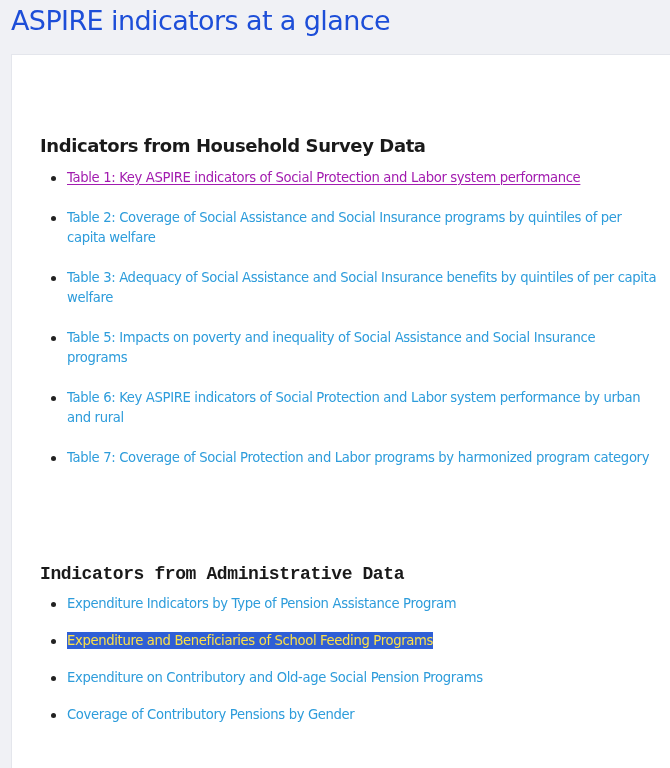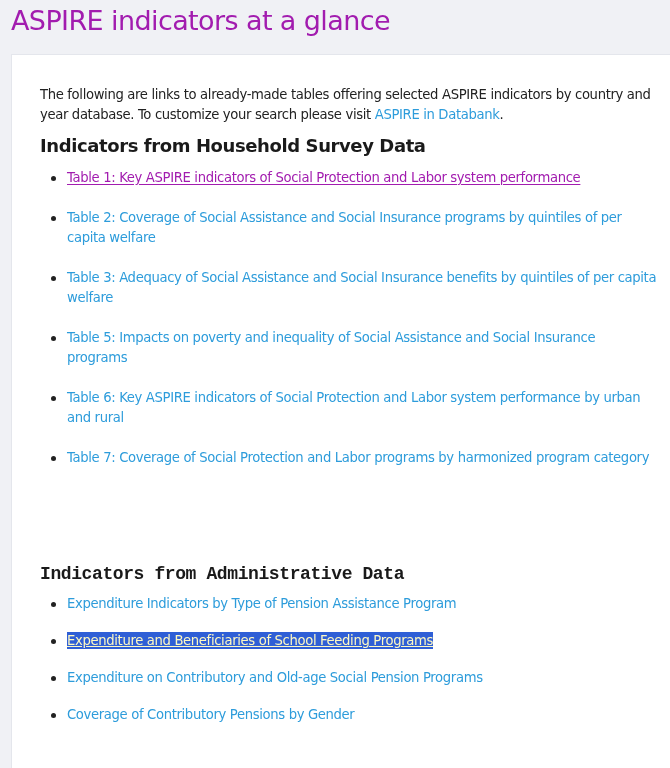--- a/index.html
+++ b/index.html
@@ -4,21 +4,21 @@
   <style>
     * { box-sizing: border-box; margin: 0; padding: 0; }
     html, body {
       width: 670px; height: 768px; overflow: hidden;
       background: #f0f1f5;
       font-family: "DejaVu Sans", "Liberation Sans", sans-serif;
       color: #1a1a1a;
     }
     .page-title {
       position: absolute; left: 11px; top: 3px;
-      font-size: 27px; font-weight: normal; color: #a21caf;
+      font-size: 27px; font-weight: normal; color: #1d4ed8;
       letter-spacing: -0.6px;
       line-height: 36px;
     }
     .card {
       position: absolute; left: 11px; top: 54px;
       width: 680px; height: 740px;
       background: #ffffff;
       border: 1px solid #e4e6ec;
     }
     .intro {
@@ -39,31 +39,30 @@
       position: relative;
       font-size: 13.2px; line-height: 20px;
       letter-spacing: -0.35px;
     }
     ul.link-list li .bullet {
       position: absolute; left: -16px; top: 8px;
       width: 5px; height: 5px; border-radius: 50%; background: #222;
     }
     ul.link-list li a { color: #2d9cdb; text-decoration: none; }
     ul.link-list li a.visited { color: #a21caf; text-decoration: underline; text-underline-offset: 2px; }
-    ul.link-list li a.selected { background: #2f5fd6; color: #fef9c3; padding: 1px 0; text-decoration: underline; }
+    ul.link-list li a.selected { background: #2f5fd6; color: #fde047; padding: 1px 0; }
     .hh-list li { margin-bottom: 20px; }
     .admin-list li { margin-bottom: 17px; }
   </style>
 </head>
 <body>
 
 <h1 class="page-title">ASPIRE indicators at a glance</h1>
 
 <div class="card">
-  <p class="intro"><span>The following are links to already-made tables offering selected ASPIRE indicators by country and year database. To customize your search please visit </span><a href="#">ASPIRE in Databank</a><span>.</span></p>
 
   <h3 class="section-heading" style="top:81px;">Indicators from Household Survey Data</h3>
 
   <ul class="link-list hh-list" style="top:113px;">
     <li><span class="bullet"></span><a href="#" class="visited">Table 1: Key ASPIRE indicators of Social Protection and Labor system performance</a></li>
     <li><span class="bullet"></span><a href="#">Table 2: Coverage of Social Assistance and Social Insurance programs by quintiles of per capita welfare</a></li>
     <li><span class="bullet"></span><a href="#">Table 3: Adequacy of Social Assistance and Social Insurance benefits by quintiles of per capita welfare</a></li>
     <li><span class="bullet"></span><a href="#">Table 5: Impacts on poverty and inequality of Social Assistance and Social Insurance programs</a></li>
     <li><span class="bullet"></span><a href="#">Table 6: Key ASPIRE indicators of Social Protection and Labor system performance by urban and rural</a></li>
     <li><span class="bullet"></span><a href="#">Table 7: Coverage of Social Protection and Labor programs by harmonized program category</a></li>

